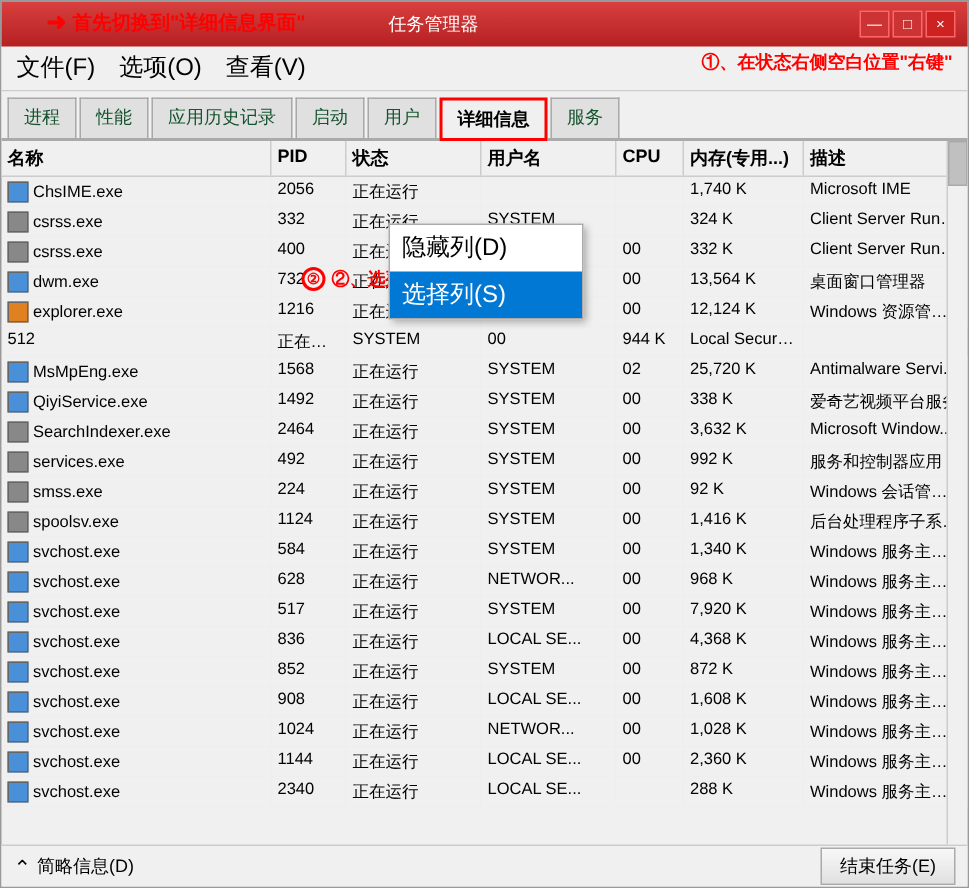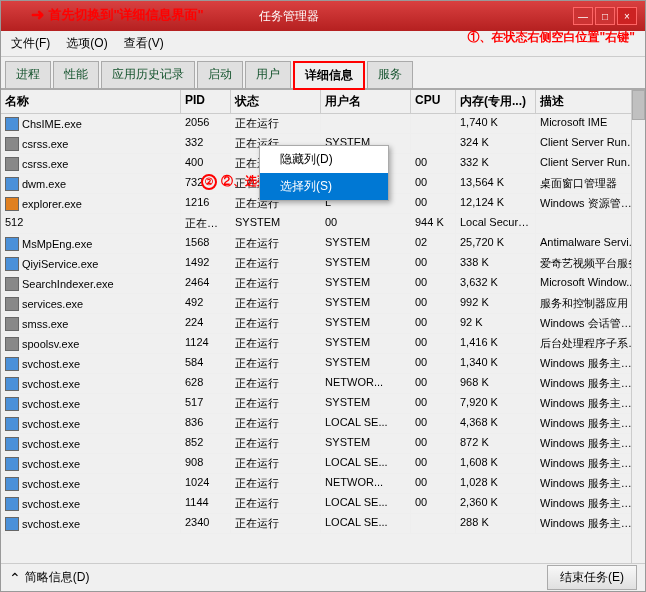--- a/index.html
+++ b/index.html
@@ -51,21 +51,21 @@
     .menu-bar {
       background: #f0f0f0;
       border-bottom: 1px solid #ccc;
       display: flex;
       padding: 2px 4px;
       gap: 4px;
     }
     .menu-item {
       padding: 2px 6px;
       cursor: pointer;
-      font-size: 12px;
+      font-size: 16px;
     }
     .tab-bar {
       background: #f0f0f0;
       display: flex;
       border-bottom: 2px solid #aaa;
       padding: 0 4px;
       padding-top: 4px;
       gap: 2px;
     }
     .tab {
@@ -153,23 +153,23 @@
     
     .context-menu {
       position: absolute;
       background: white;
       border: 1px solid #aaa;
       box-shadow: 2px 2px 5px rgba(0,0,0,0.3);
       z-index: 100;
       min-width: 120px;
     }
     .context-menu-item {
-      padding: 5px 20px;
+      padding: 5px 8px;
       cursor: pointer;
-      font-size: 12px;
+      font-size: 16px;
     }
     .context-menu-item:hover, .context-menu-item.highlighted {
       background: #0078d4;
       color: white;
     }
     .tab-highlight {
       border: 2px solid red !important;
     }
     .scrollbar {
       position: absolute;

